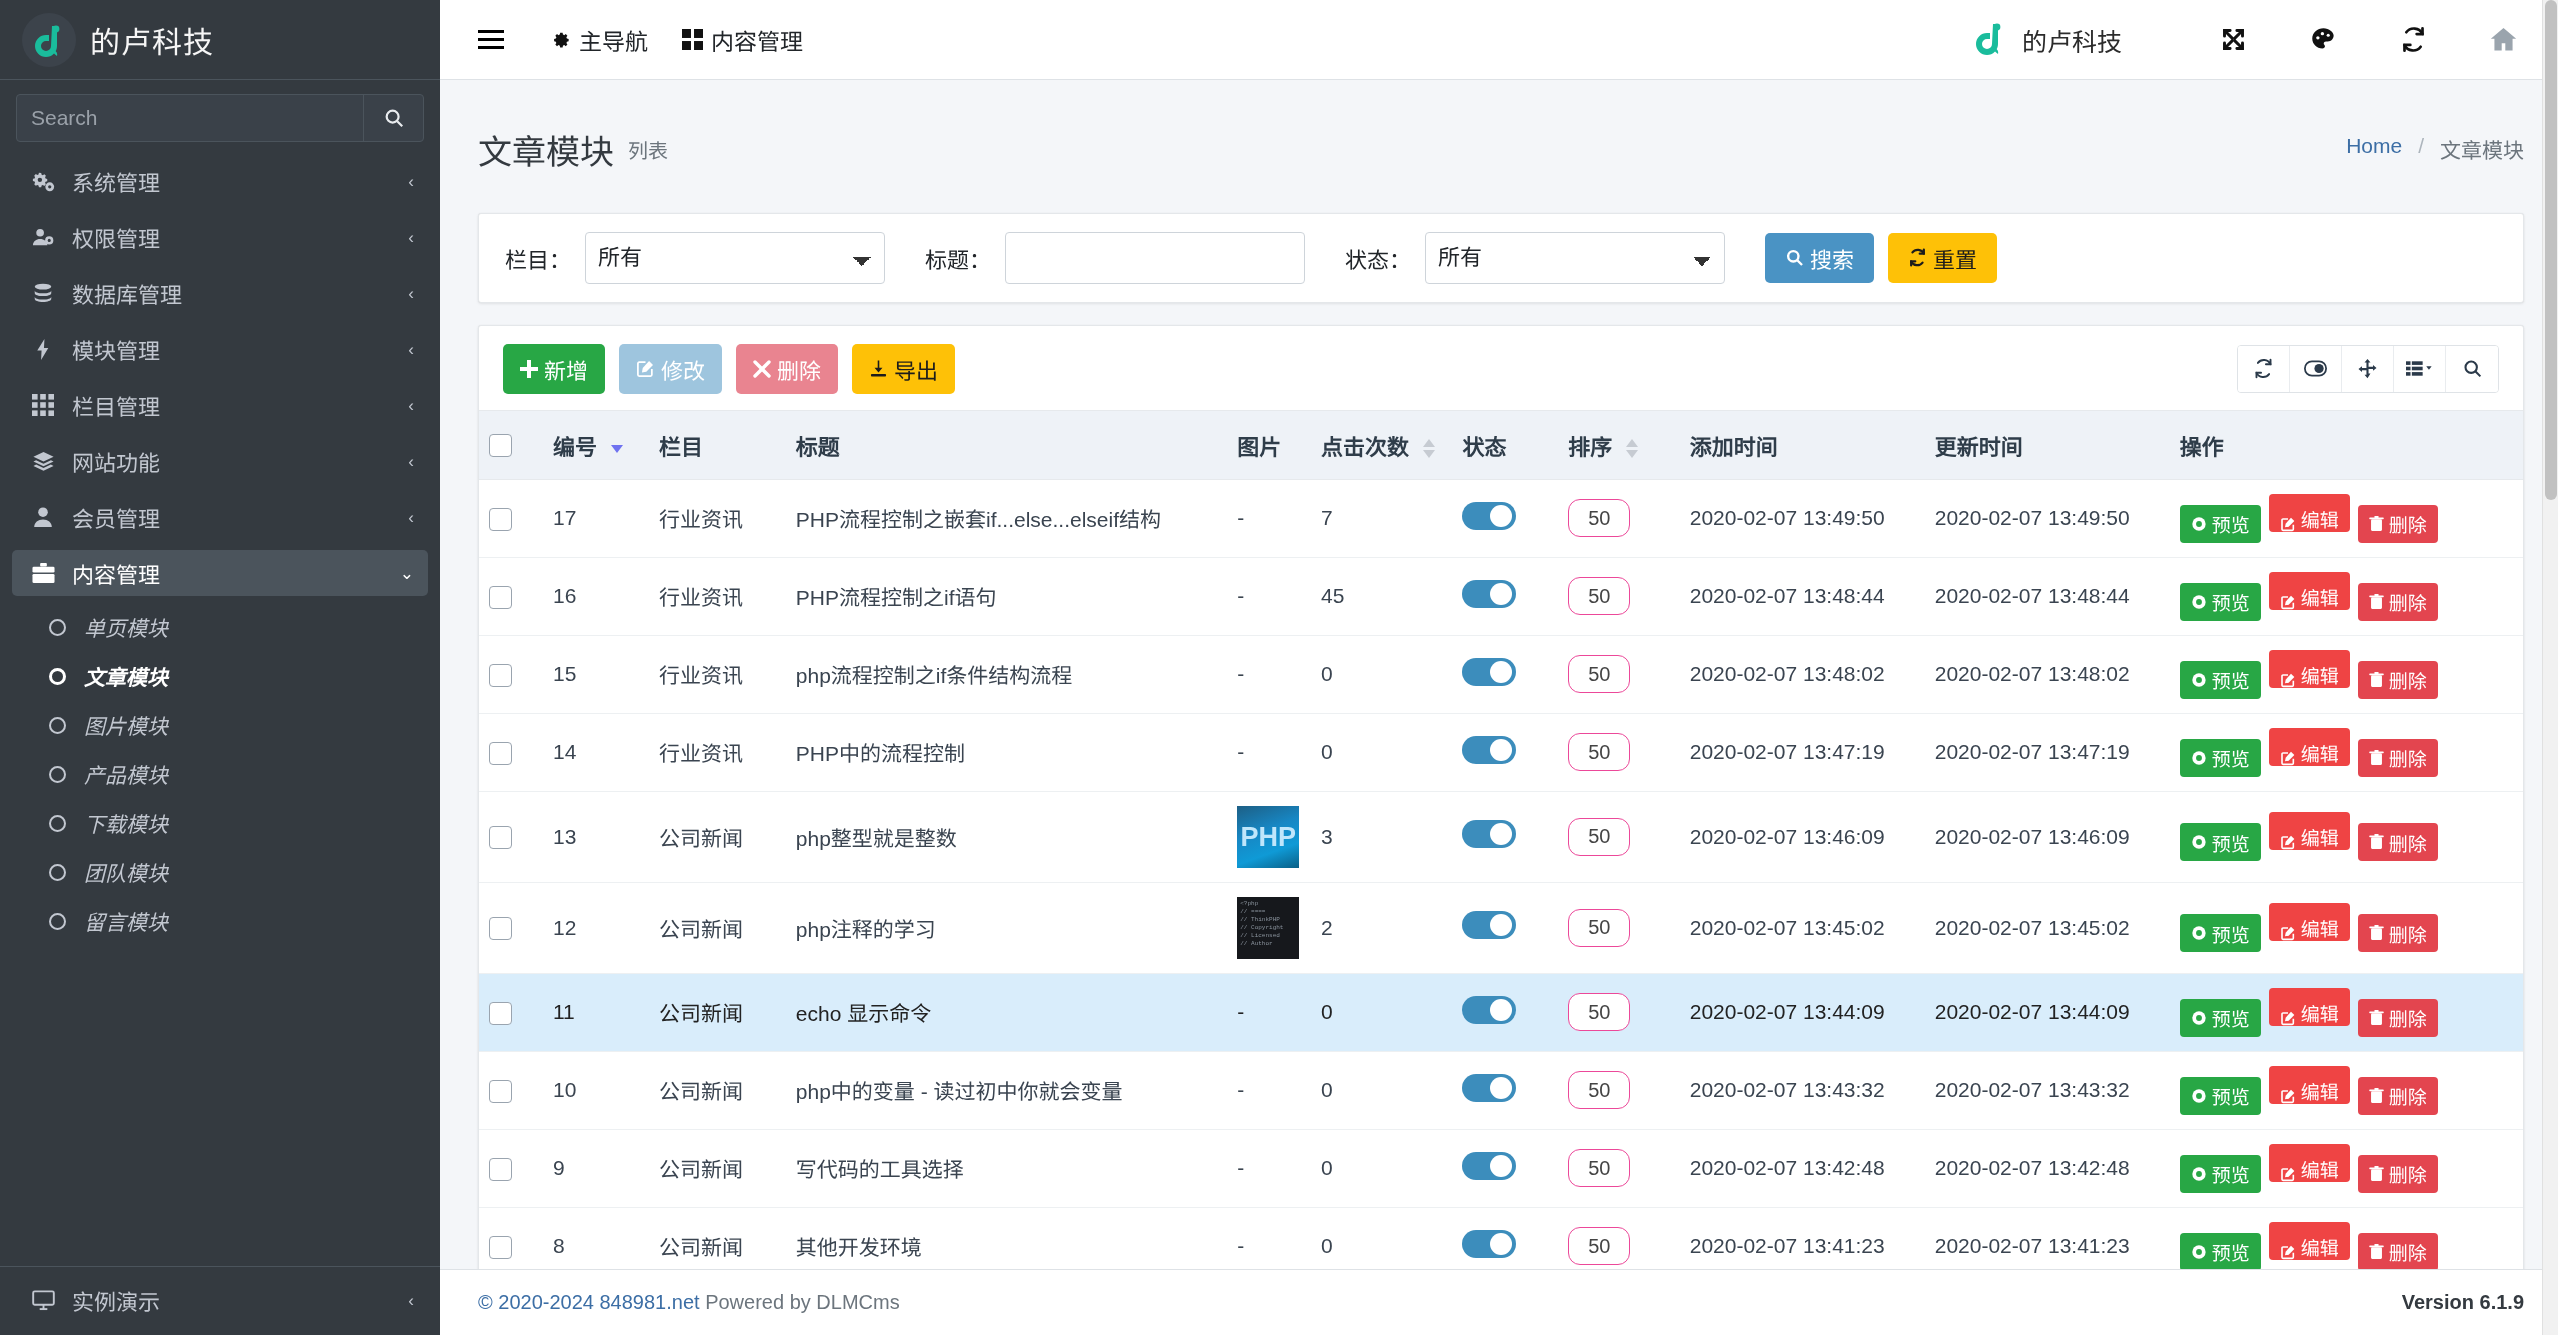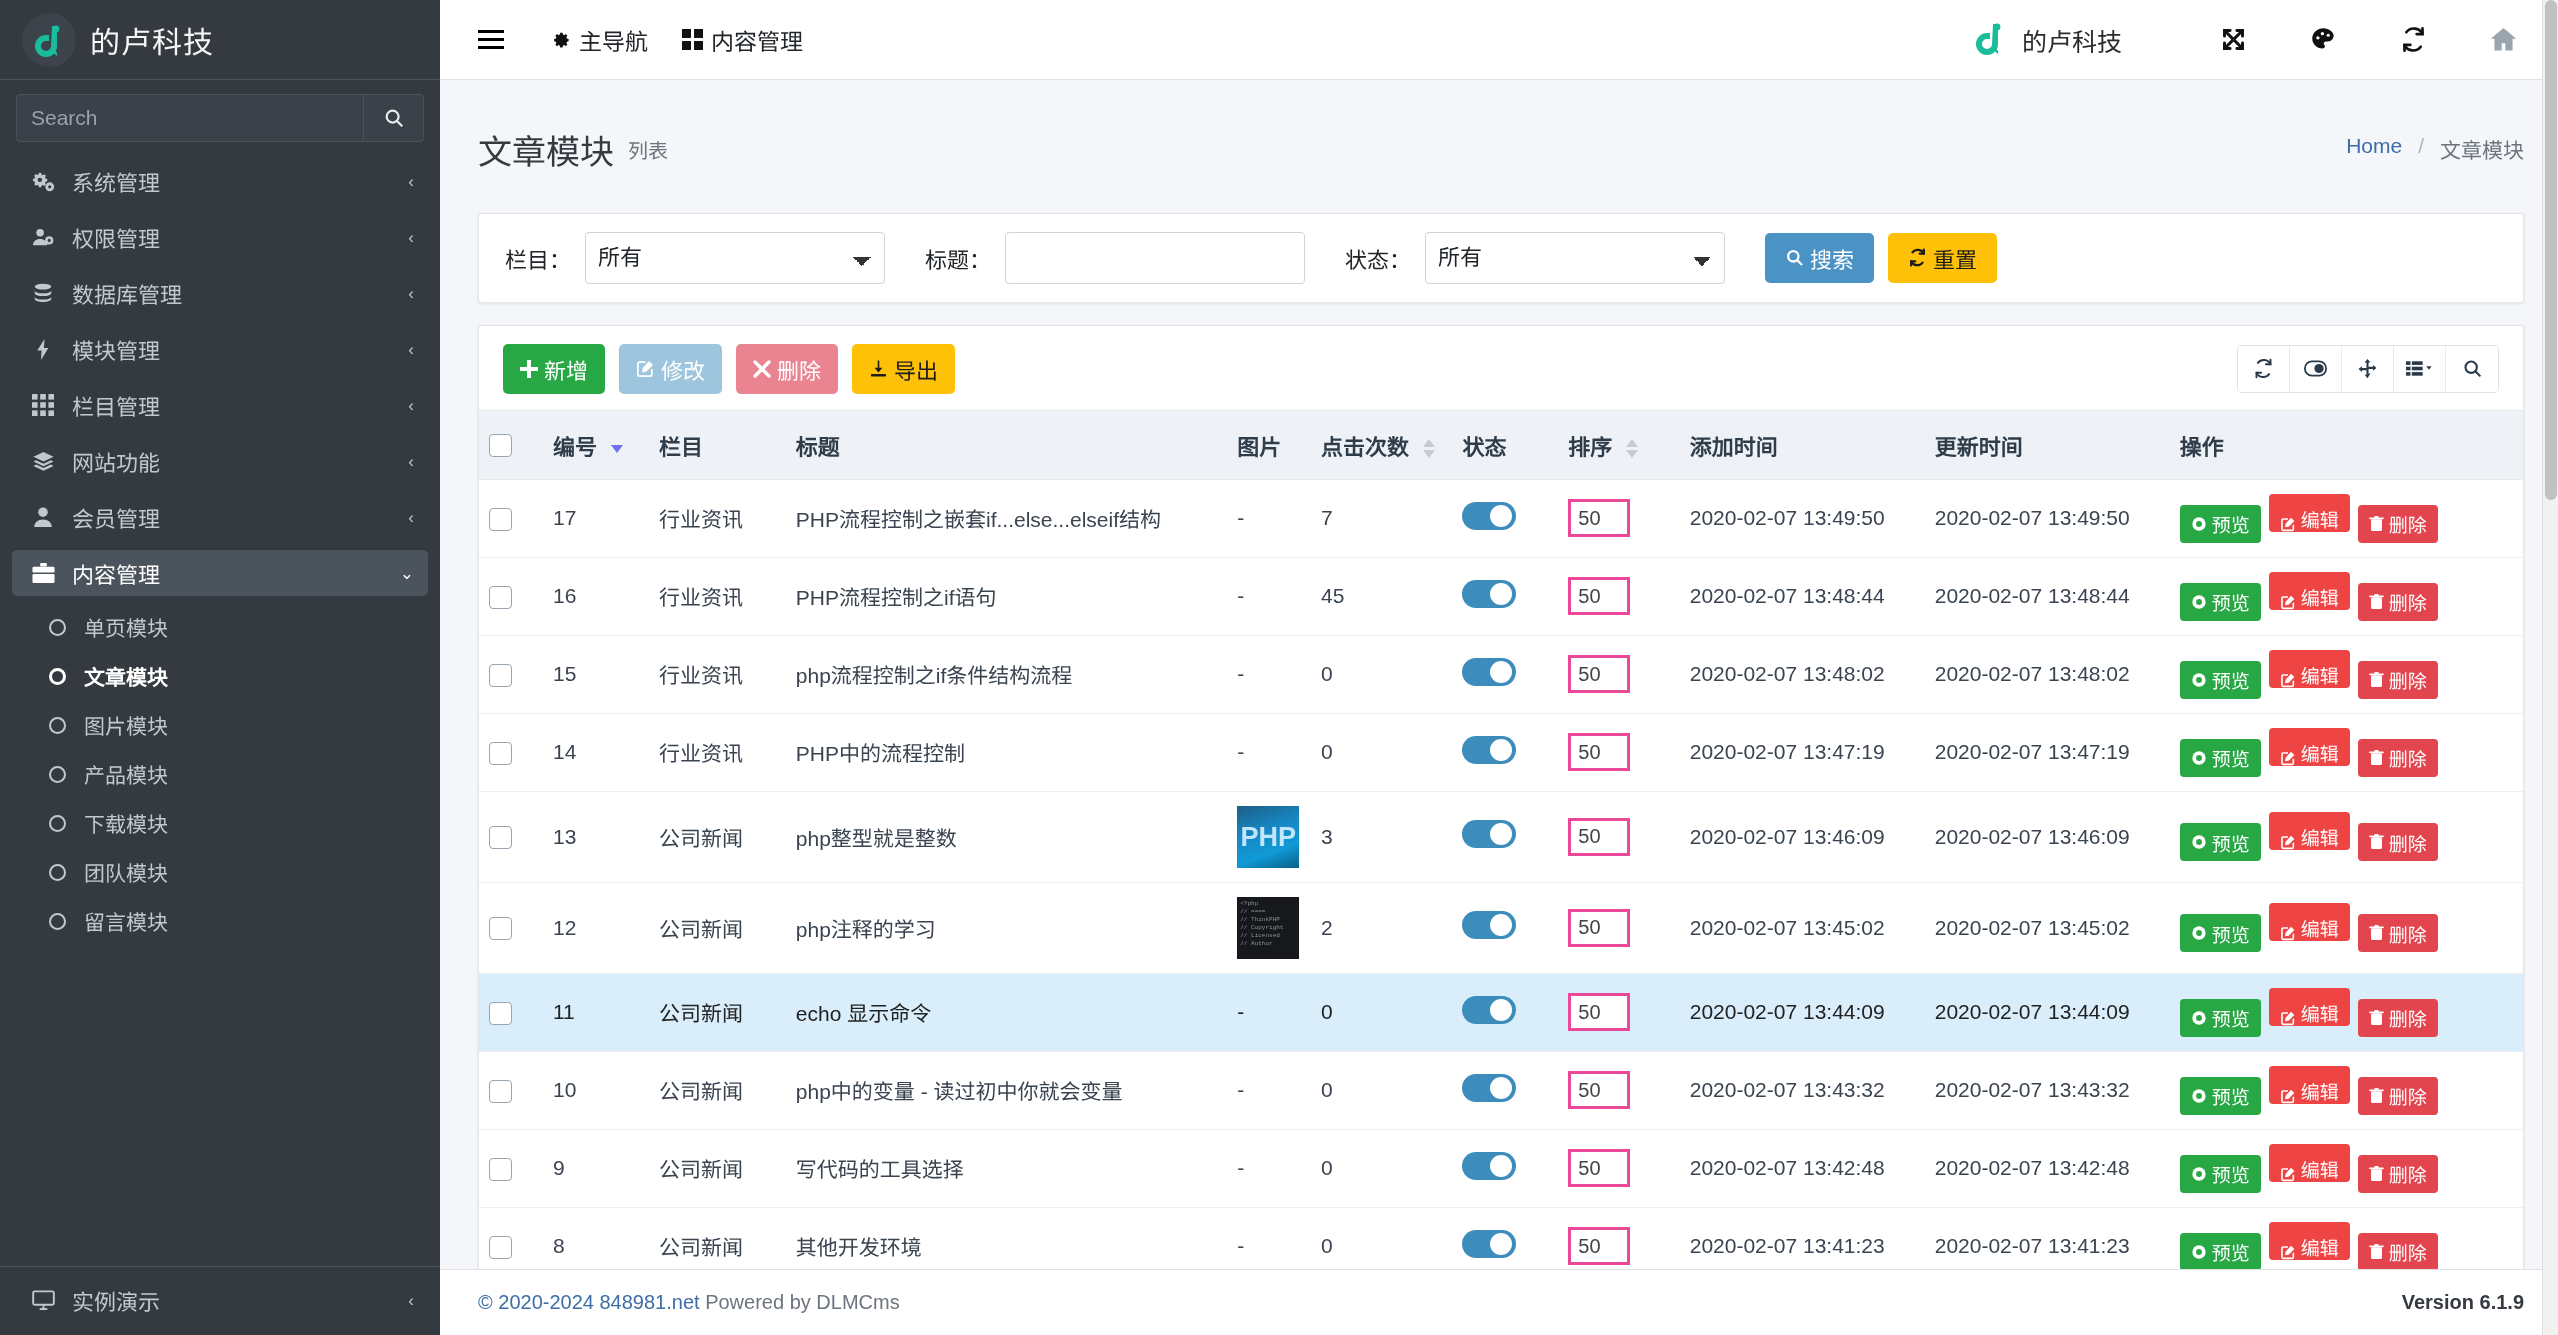--- a/index.html
+++ b/index.html
@@ -73,21 +73,21 @@
   .nav-ico {
     width: 34px; flex: 0 0 34px;
     display: flex; align-items: center; justify-content: center;
     margin-right: 12px; color: #c2c7d0;
   }
   .nav-item.open .nav-ico { color: #fff; }
   .nav-label { flex: 1; }
   .nav-arrow { font-size: 17px; color: #c2c7d0; line-height: 1; }
   .nav-item.open .nav-arrow { color: #fff; }
 
-  .subnav { margin: 0 0 4px 0; }
+  .subnav { margin: 0 0 4px 0; font-style: italic; }
   .sub-item {
     display: flex; align-items: center;
     height: 42px; padding: 0 14px 0 30px;
     margin-bottom: 7px; border-radius: 5px;
     font-size: 21px; color: #c2c7d0; cursor: pointer;
   }
   .sub-item.active { color: #ffffff; font-weight: bold; }
   .sub-ico {
     width: 30px; flex: 0 0 30px; margin-right: 12px;
     display: flex; align-items: center; justify-content: center;
@@ -221,22 +221,22 @@
 
   .toggle {
     width: 54px; height: 28px; border-radius: 16px; background: #3c8dbc;
     position: relative; cursor: pointer; display: inline-block;
   }
   .toggle::after {
     content: ""; position: absolute; top: 3px; left: 28px;
     width: 22px; height: 22px; border-radius: 50%; background: #fff;
   }
   .ord-input {
-    width: 62px; height: 38px; font-size: 20px; text-align: left;
-    border: 3px solid #ec4899; border-radius: 0; padding: 0 7px;
+    width: 62px; height: 38px; font-size: 20px; text-align: center;
+    border: 1px solid #ec4899; border-radius: 12px; padding: 0 7px;
     font-family: inherit; outline: none; color: #444;
   }
   .thumb { width: 62px; height: 62px; display: inline-block; vertical-align: middle; }
   .thumb.php {
     background: linear-gradient(160deg,#1d5f85 0%, #1787c4 40%, #0f9ad6 70%, #0a5f86 100%);
     color:#bfe6fb; font-size: 27px; font-weight: bold; line-height: 62px; text-align:center; overflow:hidden;
   }
   .thumb.code {
     background: #16181c; position: relative; overflow: hidden;
   }

